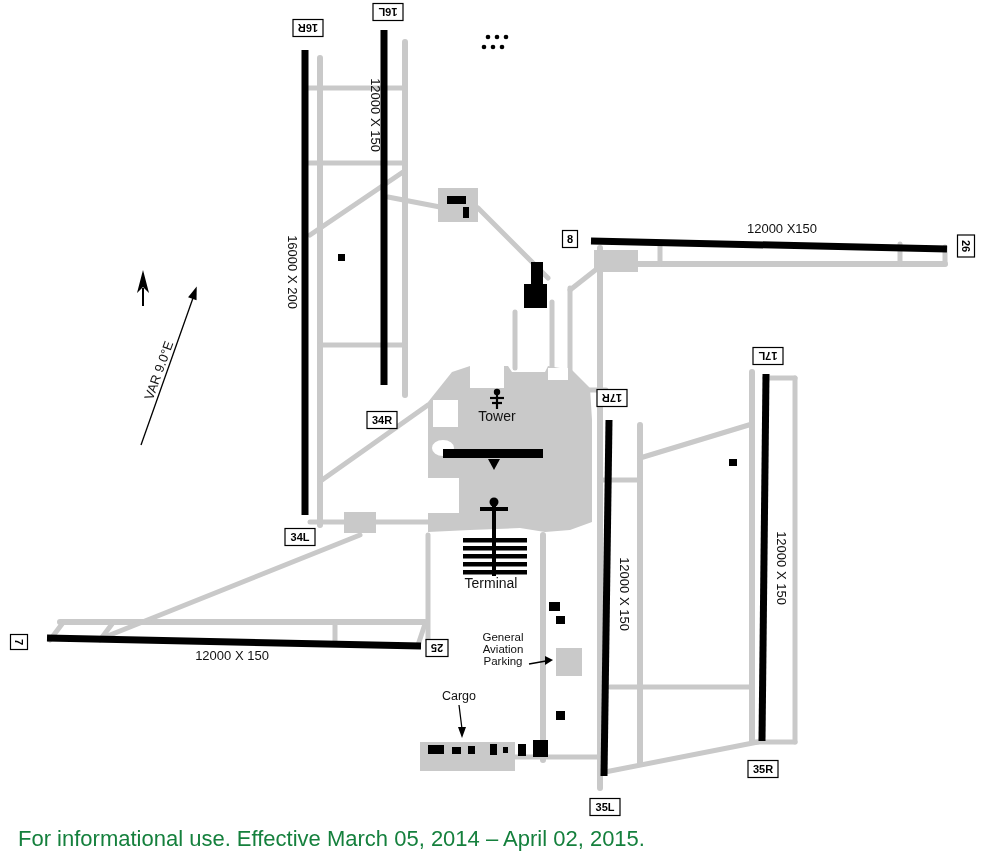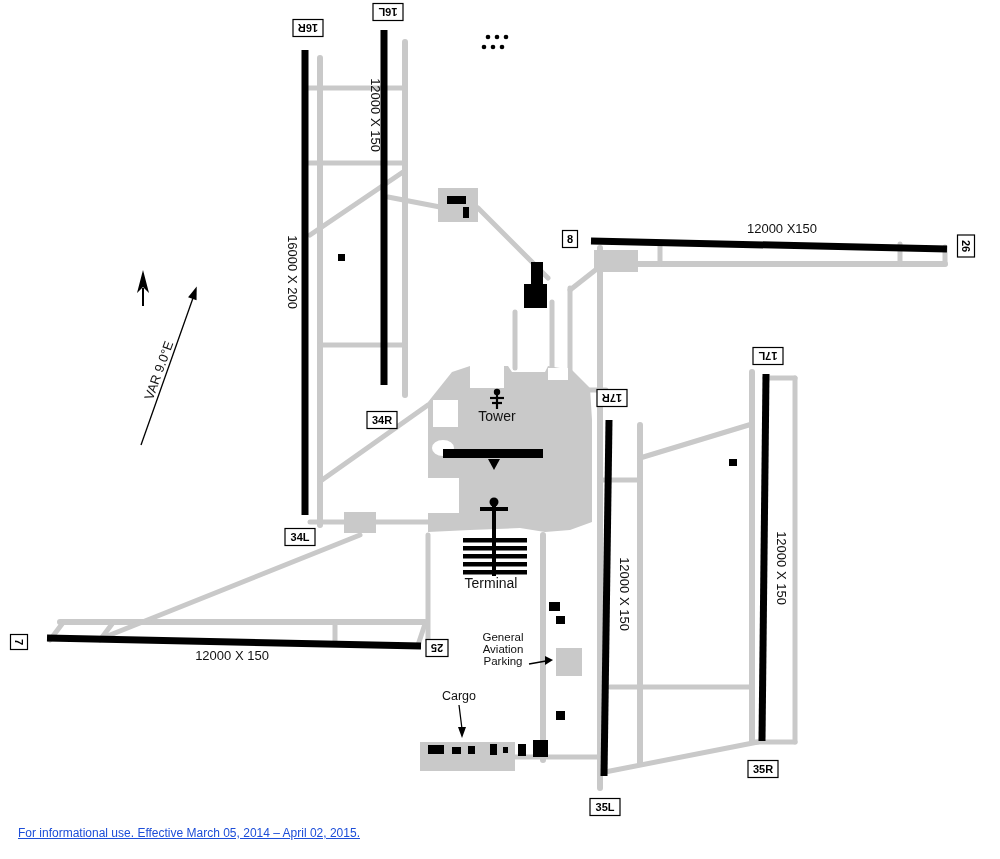--- a/index.html
+++ b/index.html
@@ -11,22 +11,22 @@
   .pad{fill:#c9c9c9;stroke:none;}
   .cut{fill:#ffffff;stroke:none;}
   .rwy{stroke:#000000;stroke-width:7;stroke-linecap:butt;}
   .bld{fill:#000000;stroke:none;}
   .lblbox{fill:#ffffff;stroke:#000000;stroke-width:1.2;}
   .lbltxt{font:600 11px "Liberation Sans",sans-serif;fill:#000;text-anchor:middle;}
   .dim{font:13px "Liberation Sans",sans-serif;fill:#111;text-anchor:middle;}
   .name{font:14px "Liberation Sans",sans-serif;fill:#111;text-anchor:middle;}
   .small{font:11.5px "Liberation Sans",sans-serif;fill:#111;text-anchor:middle;}
   .thin{stroke:#000;stroke-width:1.3;fill:none;}
-  .note{position:absolute;left:18px;top:826px;font-size:12px;color:#1d4ed8;
-        font-family:"Liberation Sans",sans-serif;text-decoration:underline;}
+  .note{position:absolute;left:18px;top:826px;font-size:22px;color:#15803d;
+        font-family:"Liberation Sans",sans-serif;}
 </style>
 </head>
 <body>
 
 <div class="page">
 <svg width="1000" height="859" viewBox="0 0 1000 859">
 
   <g>
     <path class="twy" d="M320,58 V525"></path>
     <path class="twy" d="M405,42 V395"></path>

